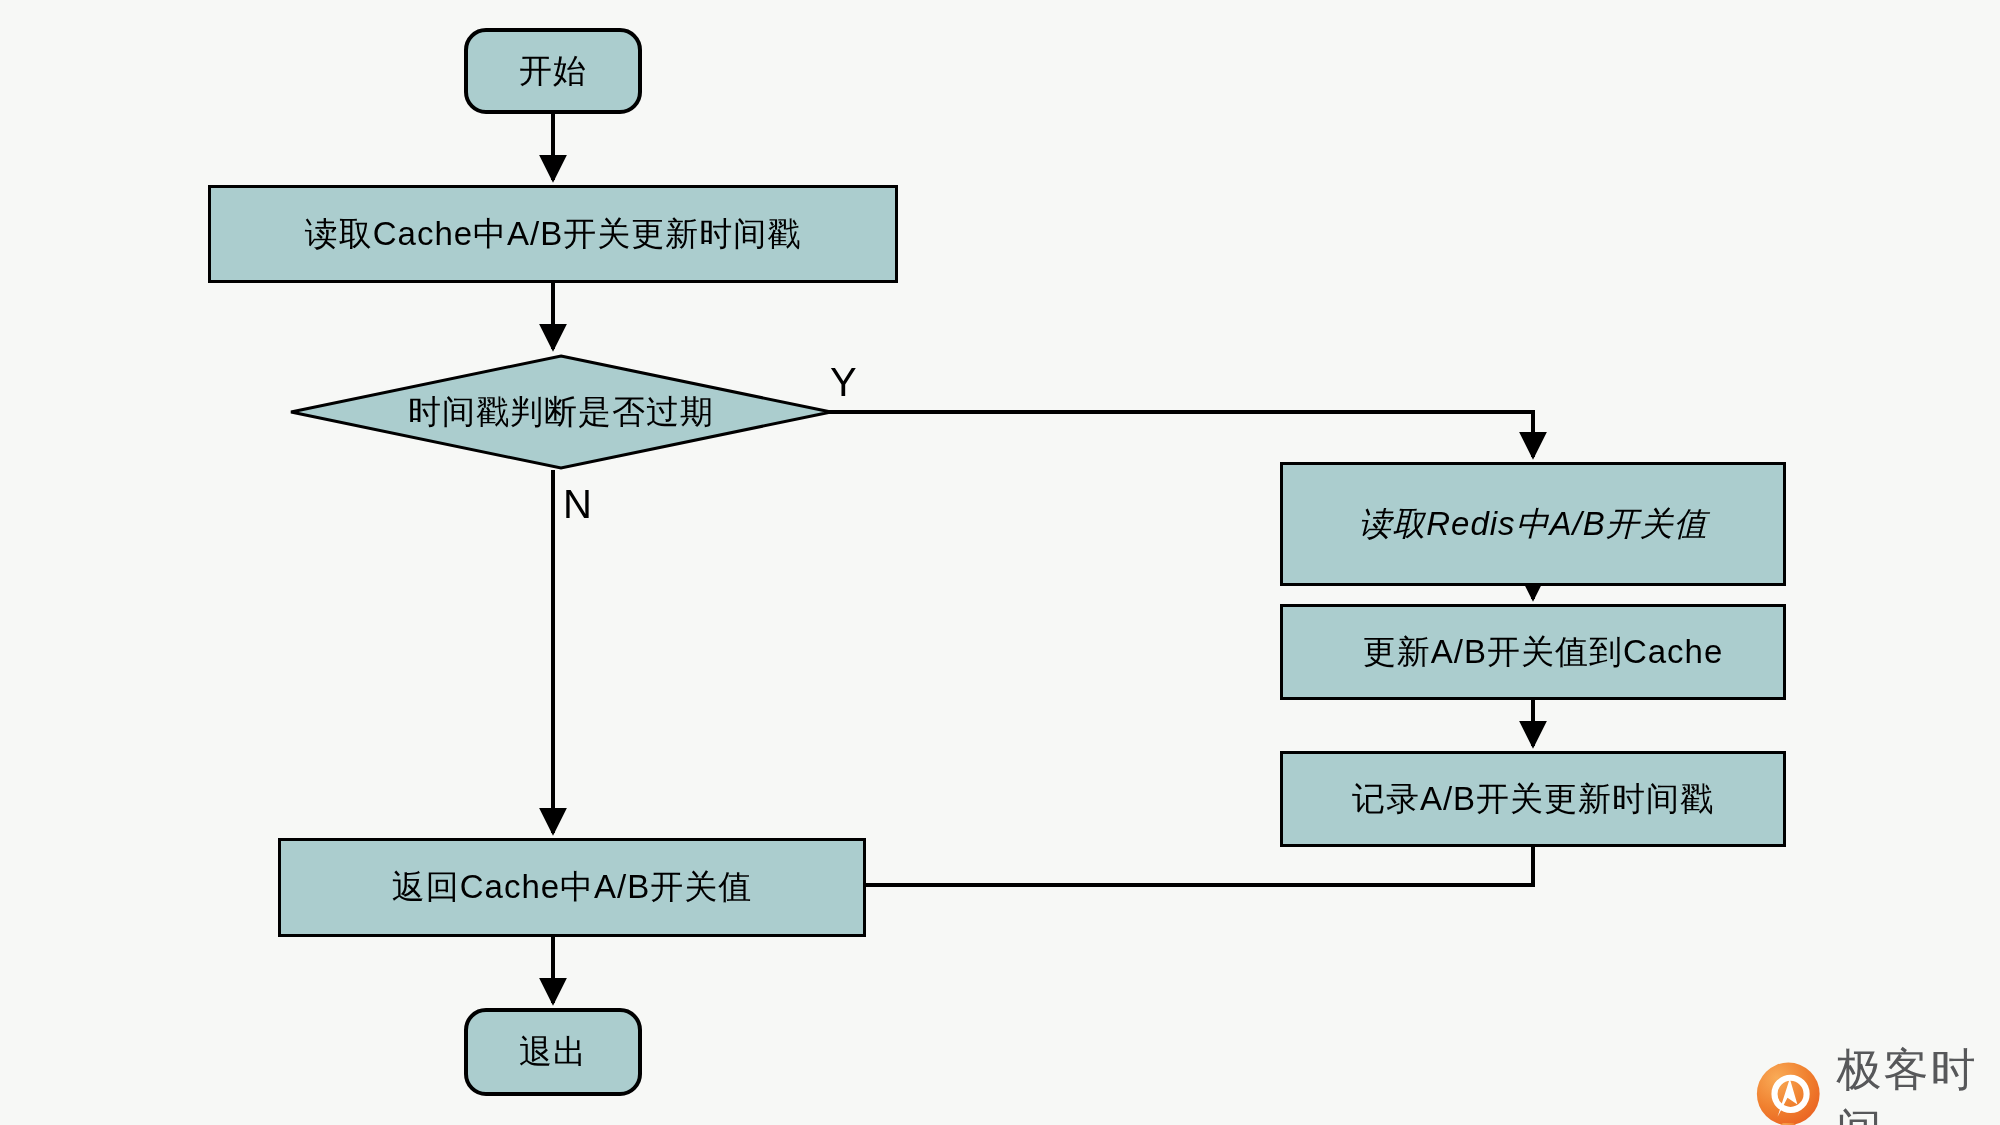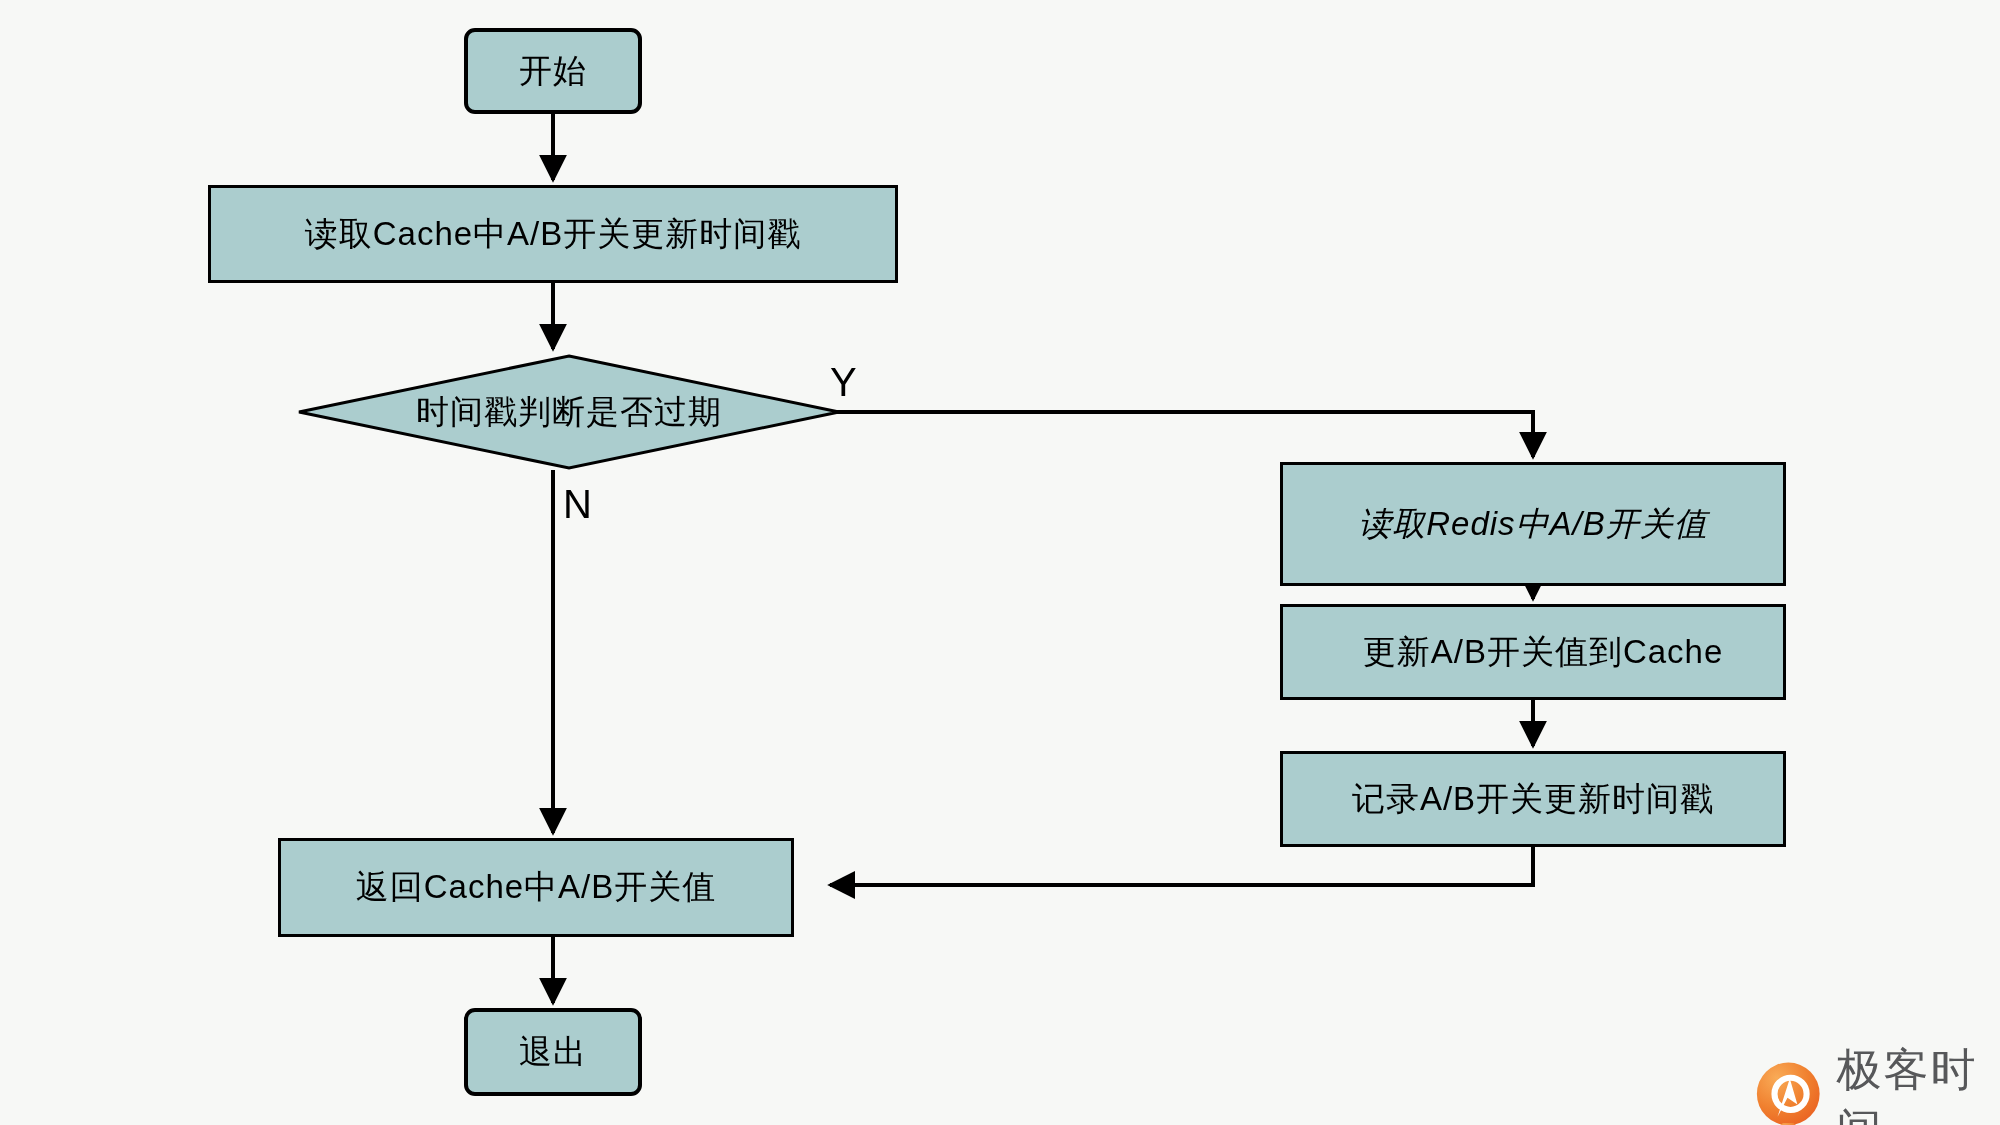--- a/index.html
+++ b/index.html
@@ -7,21 +7,21 @@
     position:relative;width:2000px;height:1125px;background:#f7f8f6;overflow:hidden;
     font-family:"Liberation Sans","DejaVu Sans",sans-serif;color:#000;
   }
   .edges{position:absolute;left:0;top:0;width:2000px;height:1125px;}
   .edges polyline{fill:none;stroke:#000;stroke-width:4;}
   .node{
     position:absolute;box-sizing:border-box;background:#abcdce;border:3px solid #000;
     display:flex;align-items:center;justify-content:center;
     font-size:33px;letter-spacing:1px;white-space:nowrap;
   }
-  .terminal{border-radius:11px;border-width:4px;}
+  .terminal{border-radius:22px;border-width:4px;}
   .diamond{position:absolute;}
   .diamond svg{position:absolute;left:0;top:0;width:100%;height:100%;}
   .diamond .dlabel{
     position:absolute;left:0;top:0;width:100%;height:100%;
     display:flex;align-items:center;justify-content:center;
     font-size:33px;letter-spacing:1px;white-space:nowrap;
   }
   .edge-label{position:absolute;font-size:40px;font-weight:500;}
   .brand{position:absolute;left:1750px;top:1040px;display:flex;align-items:center;}
   .brand-icon{width:88px;height:88px;display:block;}
@@ -45,34 +45,34 @@
     <polyline points="1533,558 1533,599" marker-end="url(#arrow)"></polyline>
     <polyline points="1533,700 1533,746" marker-end="url(#arrow)"></polyline>
     <polyline points="1533,847 1533,885 830,885" marker-end="url(#arrow)"></polyline>
     <polyline points="553,937 553,1003" marker-end="url(#arrow)"></polyline>
   </svg>
 
   <div class="node terminal" style="left:464px;top:28px;width:178px;height:86px;">开始</div>
 
   <div class="node" style="left:208px;top:185px;width:690px;height:98px;">读取Cache中A/B开关更新时间戳</div>
 
-  <div class="diamond" style="left:296px;top:354px;width:546px;height:116px;">
+  <div class="diamond" style="left:288px;top:354px;width:546px;height:116px;">
     <svg viewBox="0 0 546 116" preserveAspectRatio="none">
       <polygon points="273,2 543,58 273,114 3,58" fill="#abcdce" stroke="#000" stroke-width="3"></polygon>
     </svg>
     <div class="dlabel">时间戳判断是否过期</div>
   </div>
 
   <div class="node" style="left:1280px;top:462px;width:506px;height:124px;font-style:italic;">读取Redis中A/B开关值</div>
 
   <div class="node" style="left:1280px;top:604px;width:506px;height:96px;padding-left:20px;">更新A/B开关值到Cache</div>
 
   <div class="node" style="left:1280px;top:751px;width:506px;height:96px;">记录A/B开关更新时间戳</div>
 
-  <div class="node" style="left:278px;top:838px;width:516px;height:99px;">返回Cache中A/B开关值</div>
+  <div class="node" style="left:278px;top:838px;width:588px;height:99px;">返回Cache中A/B开关值</div>
 
   <div class="node terminal" style="left:464px;top:1008px;width:178px;height:88px;">退出</div>
 
   <div class="edge-label" style="left:830px;top:360px;">Y</div>
 
   <div class="edge-label" style="left:563px;top:482px;">N</div>
 
   <div class="brand">
     <svg class="brand-icon" viewBox="0 0 100 100" xmlns="http://www.w3.org/2000/svg">
       <defs>

